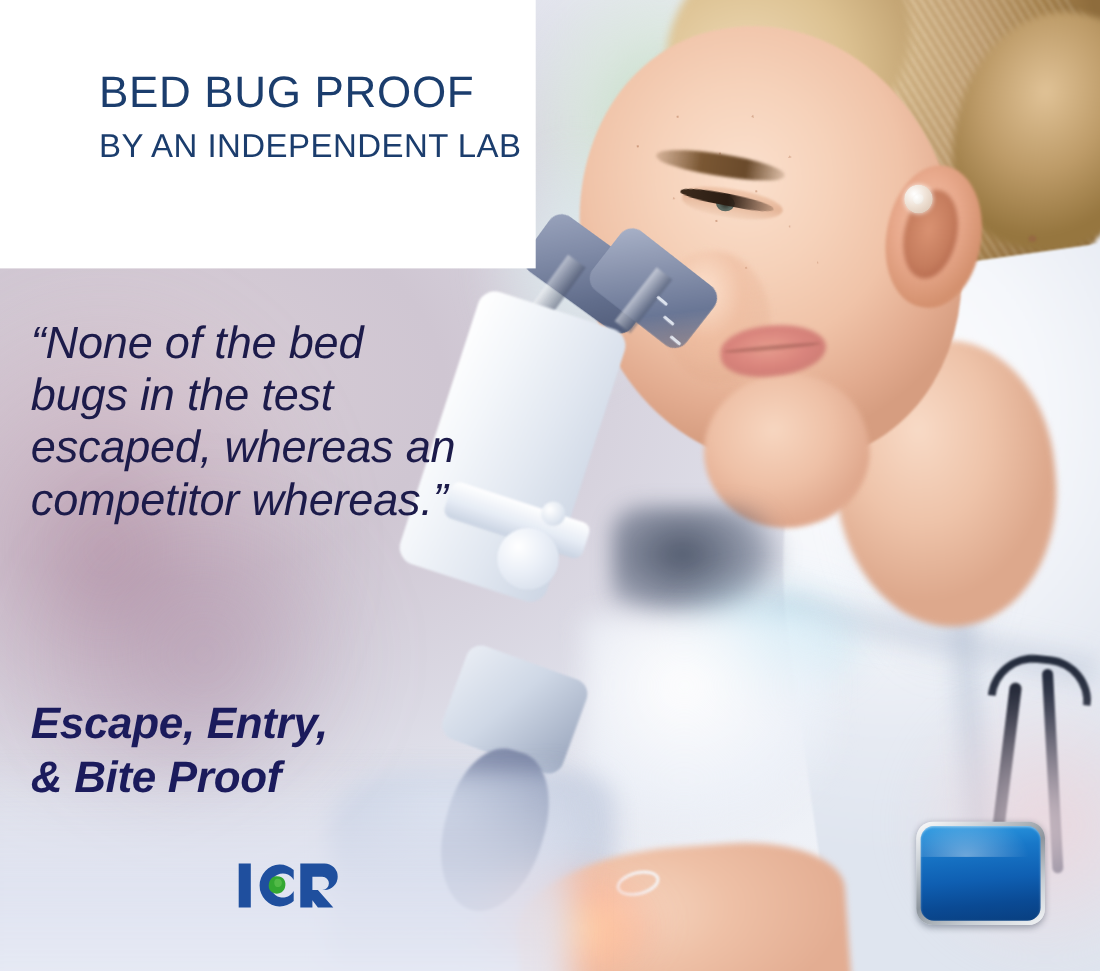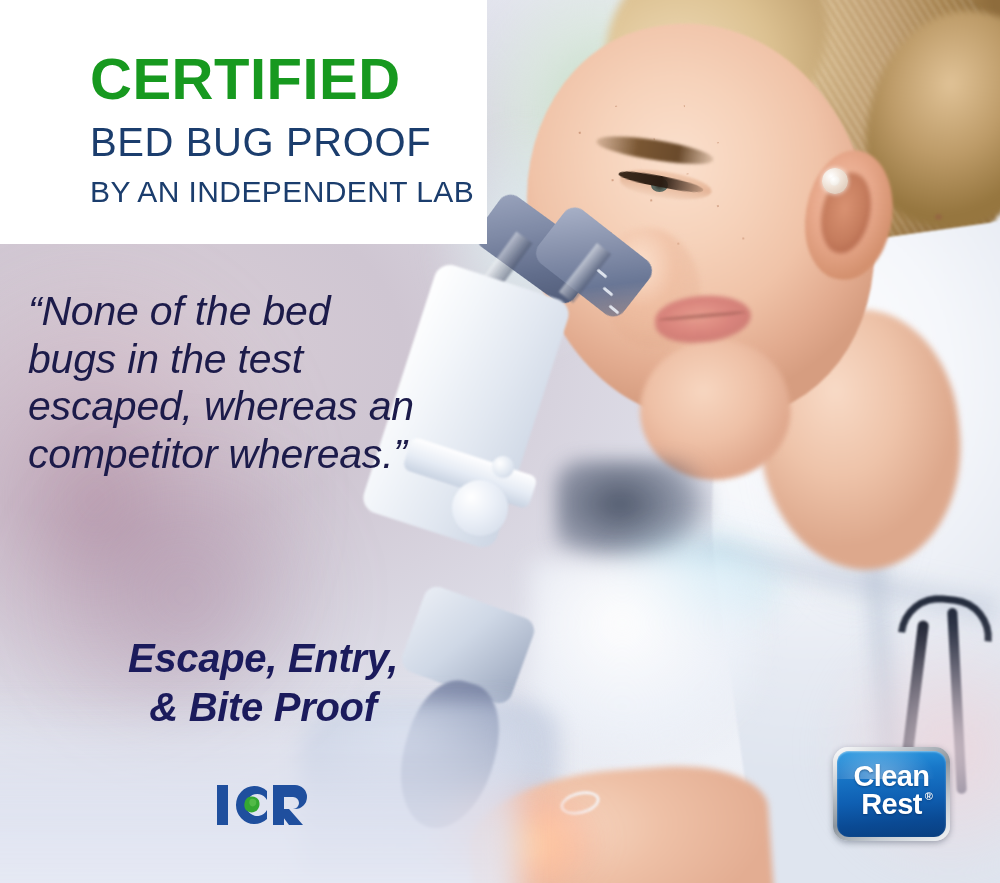--- a/index.html
+++ b/index.html
@@ -420,21 +420,21 @@
     line-height: 1.16;
     font-style: italic;
     color: #1c1b4a;
     letter-spacing: -.2px;
   }
   .quote div { white-space: nowrap; }
 
   
   .tagline {
     position: absolute; left: 28px; top: 634px; width: 470px;
-    text-align: center;
+    text-align: left;
     font-size: 40px;
     line-height: 1.22;
     font-style: italic;
     font-weight: 700;
     color: #1b1b5c;
     letter-spacing: -.3px;
   }
 
   
   .icr {
@@ -548,21 +548,20 @@
     <div class="ms-lightglow2"></div>
     <div class="coat-pink"></div>
 
     <div class="bg-plume"></div>
     <div class="bg-plume2"></div>
     <div class="bg-lowhaze"></div>
   </div>
 
   <div class="badge">
     <div class="badge-inner">
-      <div class="badge-certified">CERTIFIED</div>
       <div class="badge-line2">BED BUG PROOF</div>
       <div class="badge-line3">BY AN INDEPENDENT LAB</div>
     </div>
   </div>
 
   <div class="quote">
     <div>“None of the bed</div>
     <div>bugs in the test</div>
     <div>escaped, whereas an</div>
     <div>competitor whereas.”</div>
@@ -584,23 +583,16 @@
       <path d="M36 17 C40 16 42 19 41 22 C40 25 36 25 35 23 C34 21 34 18 36 17 Z" fill="#5cc04f" opacity=".75"></path>
 
       <path d="M58 3 L80 3 A12 12 0 0 1 80 27 L74 27 L88 43 L74 43 L62 27 L69 27
                L78 27 A5.5 5.5 0 0 0 78 15 L69 15 L69 43 L58 43 Z" fill="#1f4f9e"></path>
     </svg>
   </div>
 
   <div class="cleanrest">
     <div class="cleanrest-inner">
       <div class="cleanrest-gloss"></div>
-      <div class="cr-text">
-        <div>Clean</div>
-        <div class="cr-row2">
-          <span>Rest</span>
-          <span class="cr-reg">®</span>
-        </div>
-      </div>
     </div>
   </div>
 
 </div>
 
 </body></html>

